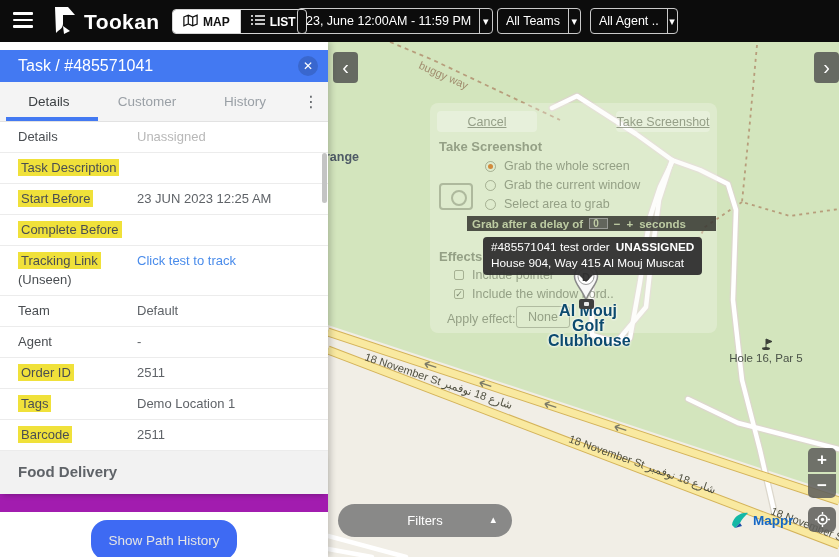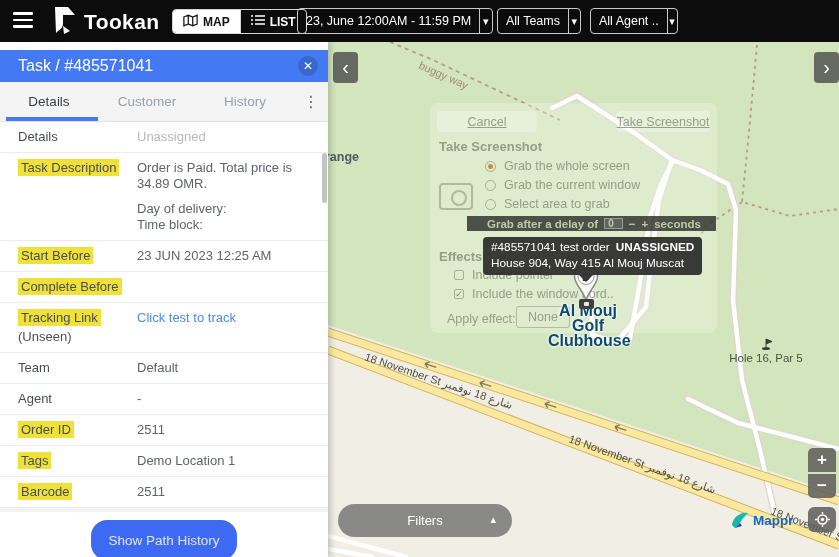--- a/index.html
+++ b/index.html
@@ -75,21 +75,21 @@
   .g-cam:before { content:""; position:absolute; left:10px; top:5px; width:12px; height:12px; border-radius:50%;
                   border:2px solid rgba(125,135,110,.5); }
   .g-effects { position:absolute; left:9px; top:146px; font-weight:bold; font-size:13px; }
   .g-chk { position:absolute; left:24px; display:flex; align-items:center; gap:8px; }
   .g-box { width:10px; height:10px; border:1.5px solid rgba(120,130,100,.55); border-radius:2px; font-size:9px;
            line-height:9px; text-align:center; color:rgba(90,100,78,.75); cursor:pointer; }
   .g-apply { position:absolute; left:17px; top:209px; }
   .g-none { position:absolute; left:86px; top:203px; width:54px; height:22px; border:1.5px solid rgba(130,140,115,.5);
             border-radius:3px; display:flex; align-items:center; justify-content:center; cursor:pointer; }
   .delay-strip { position:absolute; left:467px; top:216px; width:249px; height:15px; background:rgba(45,45,40,.82);
-                 z-index:3; display:flex; align-items:center; gap:6px; padding:0 20px; color:rgba(195,210,168,.95);
+                 z-index:3; display:flex; align-items:center; gap:6px; padding:0 5px; color:rgba(195,210,168,.95);
                  font-size:11.5px; font-weight:bold; white-space:nowrap; overflow:hidden; }
   .delay-val { border:1px solid rgba(255,255,255,.35); background:rgba(255,255,255,.12); padding:0 8px 0 3px; height:11px;
                line-height:10px; font-size:10px; }
 
   
   .tooltip { position:absolute; left:483px; top:237px; z-index:6; background:rgba(47,47,47,.95); border-radius:4px;
              padding:3px 8px 4px; color:#fff; font-size:11.8px; line-height:15.5px; white-space:nowrap; }
   .tooltip b { margin-left:6px; }
   .tooltip:after { content:""; position:absolute; left:96px; top:100%; border:7px solid transparent;
                    border-top-color:rgba(47,47,47,.95); }
@@ -337,26 +337,20 @@
       <div class="kebab">⋮</div>
       <div class="tab-underline"></div>
     </div>
     <div class="rows">
       <div class="row">
         <div class="rlabel">Details</div>
         <div class="rvalue muted">Unassigned</div>
       </div>
       <div class="row">
         <div class="rlabel"><span class="hl">Task Description</span></div>
-        <div class="rvalue">
-          <div>Order is Paid. Total price is 34.89 OMR.</div>
-          <div class="desc-gap"></div>
-          <div>Day of delivery:</div>
-          <div>Time block:</div>
-        </div>
       </div>
       <div class="row">
         <div class="rlabel"><span class="hl">Start Before</span></div>
         <div class="rvalue">23 JUN 2023 12:25 AM</div>
       </div>
       <div class="row">
         <div class="rlabel"><span class="hl">Complete Before</span></div>
       </div>
       <div class="row">
         <div class="rlabel">

